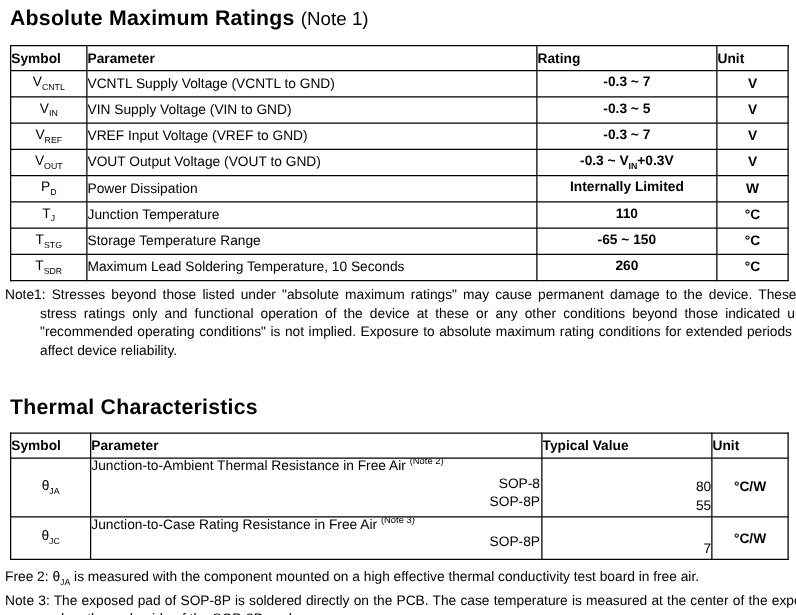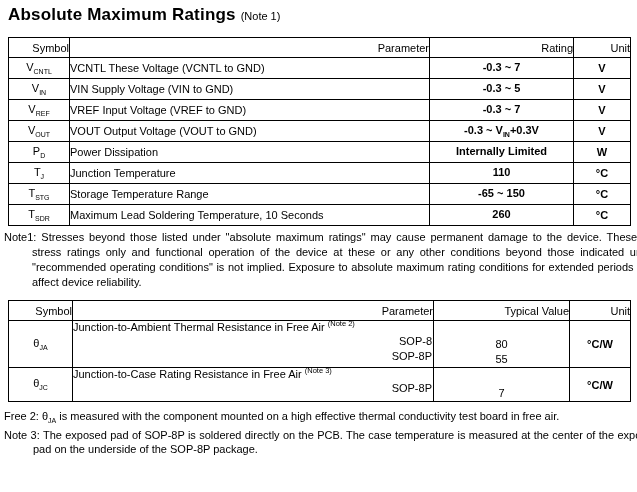--- a/index.html
+++ b/index.html
@@ -19,56 +19,56 @@
     padding: 4px 7px 0 8px;
   }
   .section-title {
     margin: 0;
     font-size: 17px;
     font-weight: bold;
     line-height: 21px;
     letter-spacing: 0.2px;
   }
   .title-note {
-    font-size: 11px;
+    font-size: 15px;
     font-weight: normal;
     letter-spacing: 0;
   }
   table.data {
     border-collapse: collapse;
     table-layout: fixed;
     width: 622px;
     border: 1.5px solid #000;
     margin-top: 10px;
   }
   table.data th, table.data td {
     border: 1px solid #000;
     font-size: 11px;
     padding: 0;
     overflow: hidden;
   }
   table.data th {
-    font-weight: normal;
+    font-weight: bold;
     height: 19px;
-    text-align: right;
+    text-align: left;
   }
   .amr td { height: 20px; }
   td.c-sym  { text-align: center; }
   td.c-param { text-align: left; padding: 0 8px; }
   td.c-center { text-align: center; font-weight: bold; }
   sub { font-size: 7px; letter-spacing: 0; }
   sup.note-ref { font-size: 7.5px; line-height: 0; }
 
   
   tr.t-row1 td { height: 46px; }
   tr.t-row2 td { height: 33px; }
   td.t-param { vertical-align: top; padding: 2px 8px 0 8px; text-align: left; }
   .param-line { line-height: 13px; text-align: left; }
   .pkg-line   { line-height: 15px; text-align: right; padding-right: 1px; }
-  td.t-val { vertical-align: bottom; text-align: center; padding-bottom: 1px; }
+  td.t-val { vertical-align: bottom; text-align: right; padding-bottom: 1px; }
   .val-line { line-height: 15px; }
 
   
   .note {
     width: 626px;
     margin-left: -4px;
     font-size: 11px;
     line-height: 15px;
     text-align: justify;
     padding-left: 28px;
@@ -96,21 +96,21 @@
     </colgroup>
     <tbody>
         <tr>
       <th>Symbol</th>
       <th>Parameter</th>
       <th>Rating</th>
       <th>Unit</th>
     </tr>
     <tr>
       <td class="c-sym"><span>V</span><sub>CNTL</sub></td>
-      <td class="c-param">VCNTL These Voltage (VCNTL to GND)</td>
+      <td class="c-param">VCNTL Supply Voltage (VCNTL to GND)</td>
       <td class="c-center"><span>-0.3 ~ 7</span><sub></sub><span></span></td>
       <td class="c-center">V</td>
     </tr>
     <tr>
       <td class="c-sym"><span>V</span><sub>IN</sub></td>
       <td class="c-param">VIN Supply Voltage (VIN to GND)</td>
       <td class="c-center"><span>-0.3 ~ 5</span><sub></sub><span></span></td>
       <td class="c-center">V</td>
     </tr>
     <tr>
@@ -148,20 +148,21 @@
       <td class="c-param">Maximum Lead Soldering Temperature, 10 Seconds</td>
       <td class="c-center"><span>260</span><sub></sub><span></span></td>
       <td class="c-center">°C</td>
     </tr>
   </tbody>
     </table>
 
   <div class="note note-1"><span class="note-label">Note1:</span>
     <span>Stresses beyond those listed under "absolute maximum ratings" may cause permanent damage to the device. These are stress ratings only and functional operation of the device at these or any other conditions beyond those indicated under "recommended operating conditions" is not implied. Exposure to absolute maximum rating conditions for extended periods may affect device reliability.</span></div>
 
+  <h1 class="section-title thermal-title">Thermal Characteristics</h1>
 
   <table class="data">
     <colgroup>
       <col style="width:64px">
         <col style="width:361px">
         <col style="width:136px">
         <col style="width:61px">
     </colgroup>
     <tbody>
         <tr>

